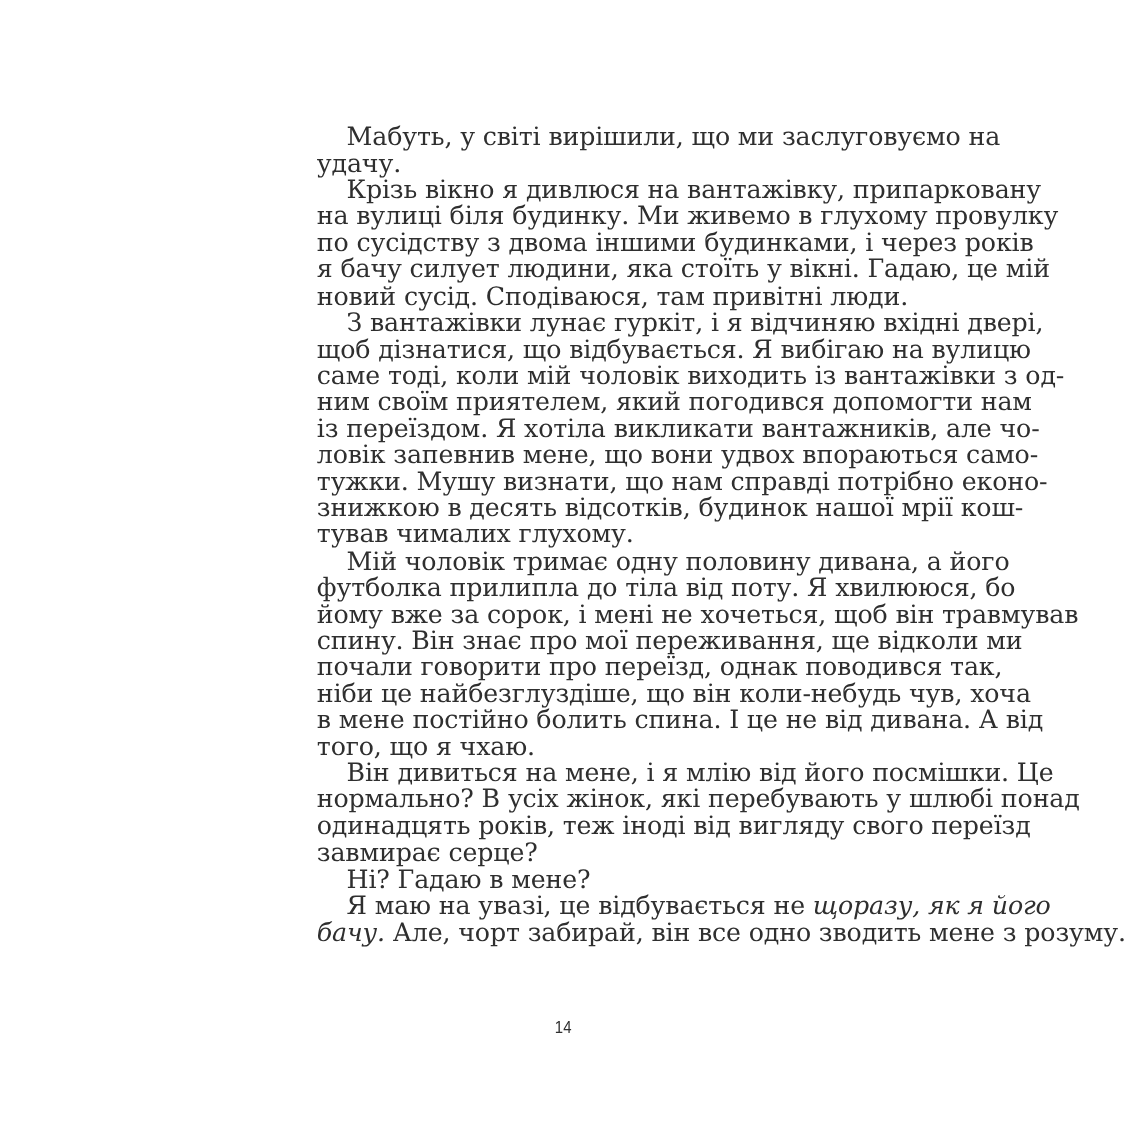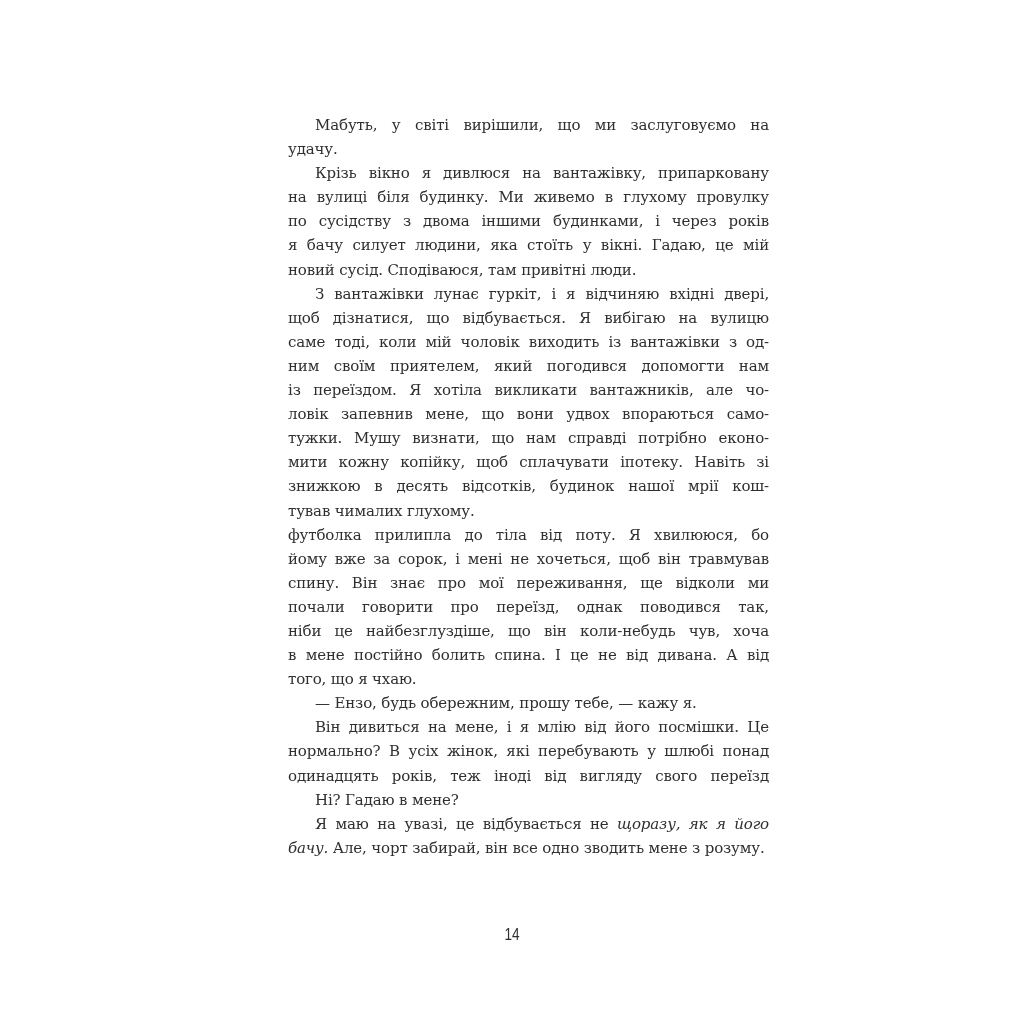--- a/index.html
+++ b/index.html
@@ -1,20 +1,20 @@
 <!DOCTYPE html>
 <html><head>
 <meta charset="utf-8">
 <style>
   html, body { margin:0; padding:0; background:#ffffff; }
   body { width:1024px; height:1024px; position:relative; overflow:hidden; }
   .page { position:absolute; left:288px; top:113px; width:481px; }
   .line {
     font-family: "DejaVu Serif", "Liberation Serif", serif;
-    font-size: 15px;
+    font-size: 23px;
     line-height: 24.1px;
     height: 24.1px;
     color: #2f2f2f;
     white-space: nowrap;
     text-align: justify;
     text-align-last: justify;
     letter-spacing: -0.15px;
   }
   .line.indent { text-indent: 27px; }
   .line.last { text-align-last: left; }
@@ -37,33 +37,33 @@
       <div class="line">по сусідству з двома іншими будинками, і через років</div>
       <div class="line">я бачу силует людини, яка стоїть у вікні. Гадаю, це мій</div>
       <div class="line last">новий сусід. Сподіваюся, там привітні люди.</div>
       <div class="line indent">З вантажівки лунає гуркіт, і я відчиняю вхідні двері,</div>
       <div class="line">щоб дізнатися, що відбувається. Я вибігаю на вулицю</div>
       <div class="line">саме тоді, коли мій чоловік виходить із вантажівки з од-</div>
       <div class="line">ним своїм приятелем, який погодився допомогти нам</div>
       <div class="line">із переїздом. Я хотіла викликати вантажників, але чо-</div>
       <div class="line">ловік запевнив мене, що вони удвох впораються само-</div>
       <div class="line">тужки. Мушу визнати, що нам справді потрібно еконо-</div>
-      <div class="line">мити кожну копійку, щоб сплачувати іпотеку. Навіть зі</div>
       <div class="line">знижкою в десять відсотків, будинок нашої мрії кош-</div>
       <div class="line last">тував чималих глухому.</div>
+      <div class="line indent">Мій чоловік тримає одну половину дивана, а його</div>
       <div class="line">футболка прилипла до тіла від поту. Я хвилююся, бо</div>
       <div class="line">йому вже за сорок, і мені не хочеться, щоб він травмував</div>
       <div class="line">спину. Він знає про мої переживання, ще відколи ми</div>
       <div class="line">почали говорити про переїзд, однак поводився так,</div>
       <div class="line">ніби це найбезглуздіше, що він коли-небудь чув, хоча</div>
       <div class="line">в мене постійно болить спина. І це не від дивана. А від</div>
       <div class="line last">того, що я чхаю.</div>
-      <div class="line indent last">— Ензо, будь обережним, прошу тебе, — кажу я.</div>
       <div class="line indent">Він дивиться на мене, і я млію від його посмішки. Це</div>
       <div class="line">нормально? В усіх жінок, які перебувають у шлюбі понад</div>
       <div class="line">одинадцять років, теж іноді від вигляду свого переїзд</div>
+      <div class="line last">завмирає серце?</div>
       <div class="line indent last">Ні? Гадаю в мене?</div>
     </div>
   <div class="line indent"><span>Я маю на увазі, це відбувається не </span><em>щоразу, як я його</em></div>
   <div class="line last"><em>бачу.</em><span> Але, чорт забирай, він все одно зводить мене з розуму.</span></div>
 </div>
 
 <div class="page-number">14</div>
 
 </body></html>

